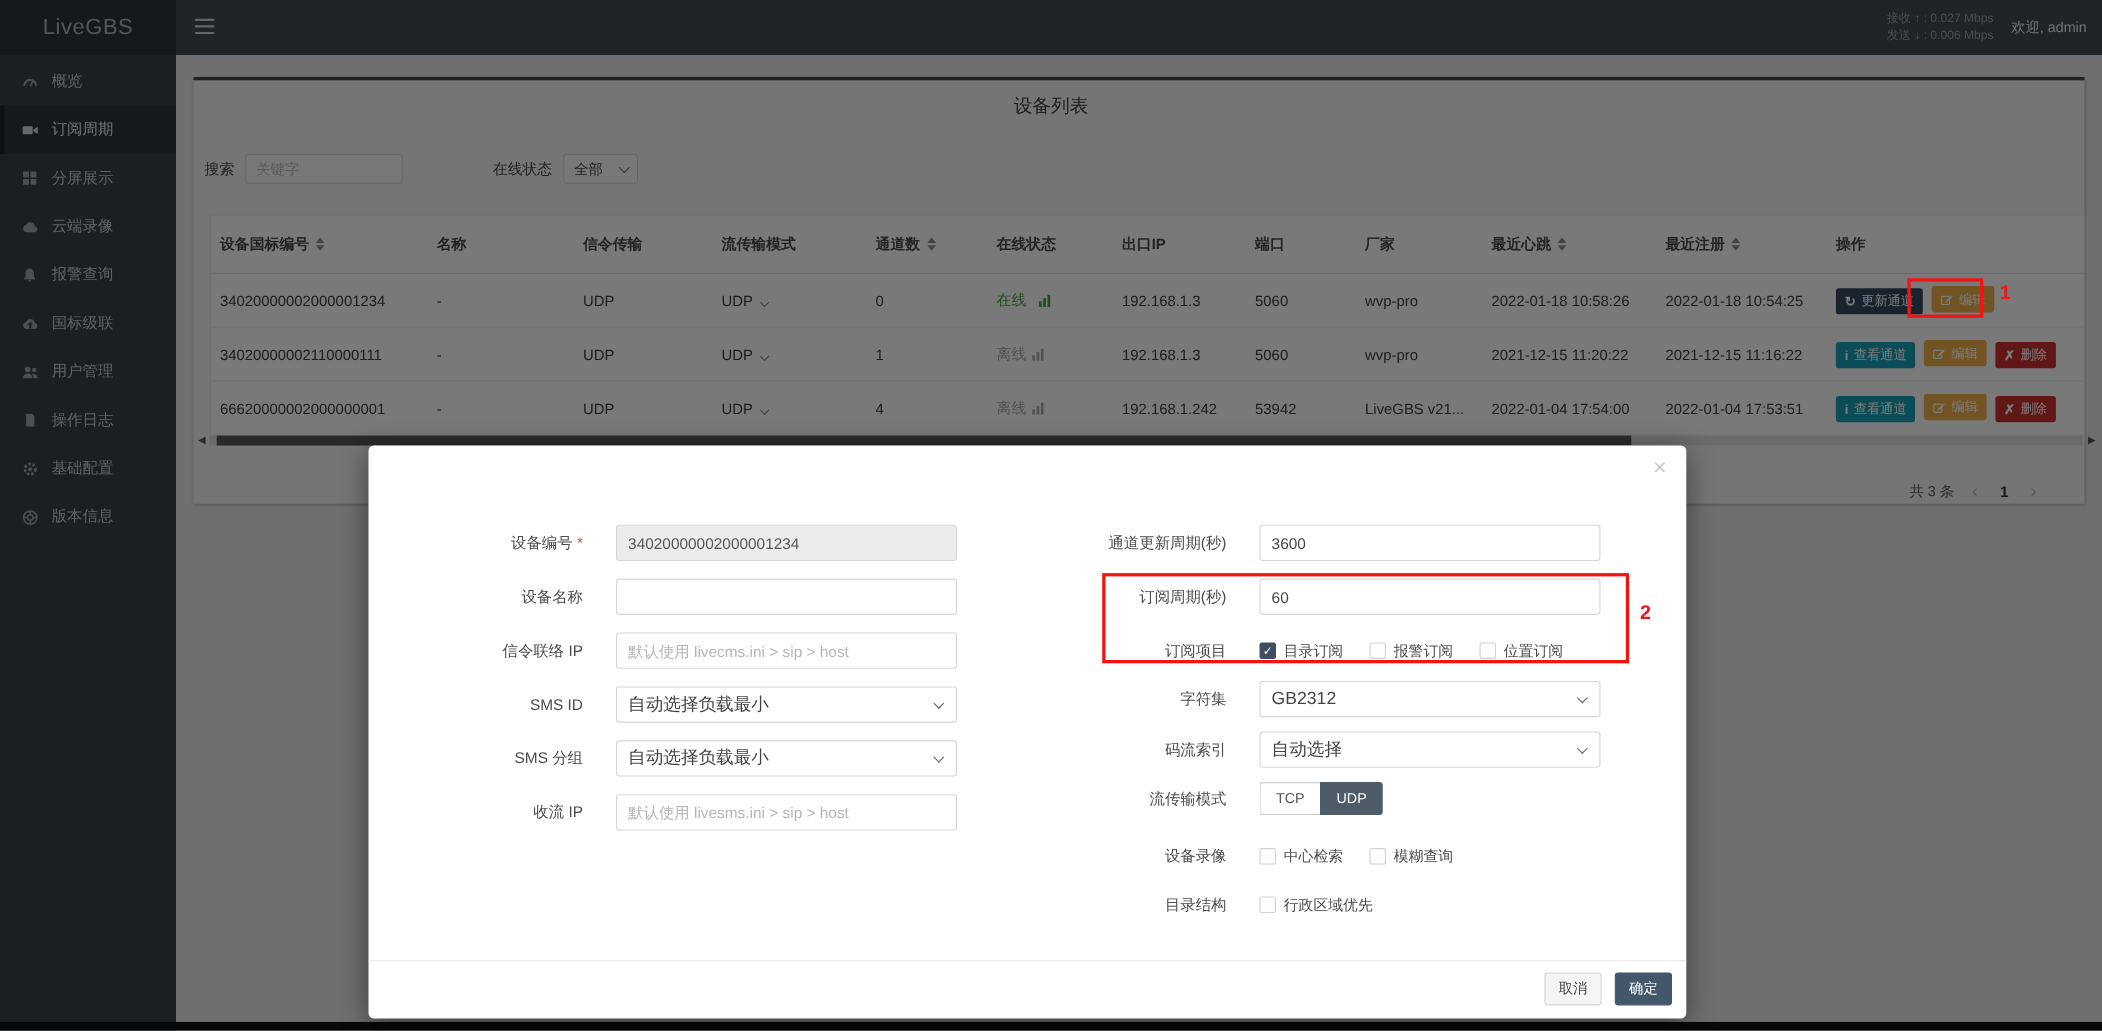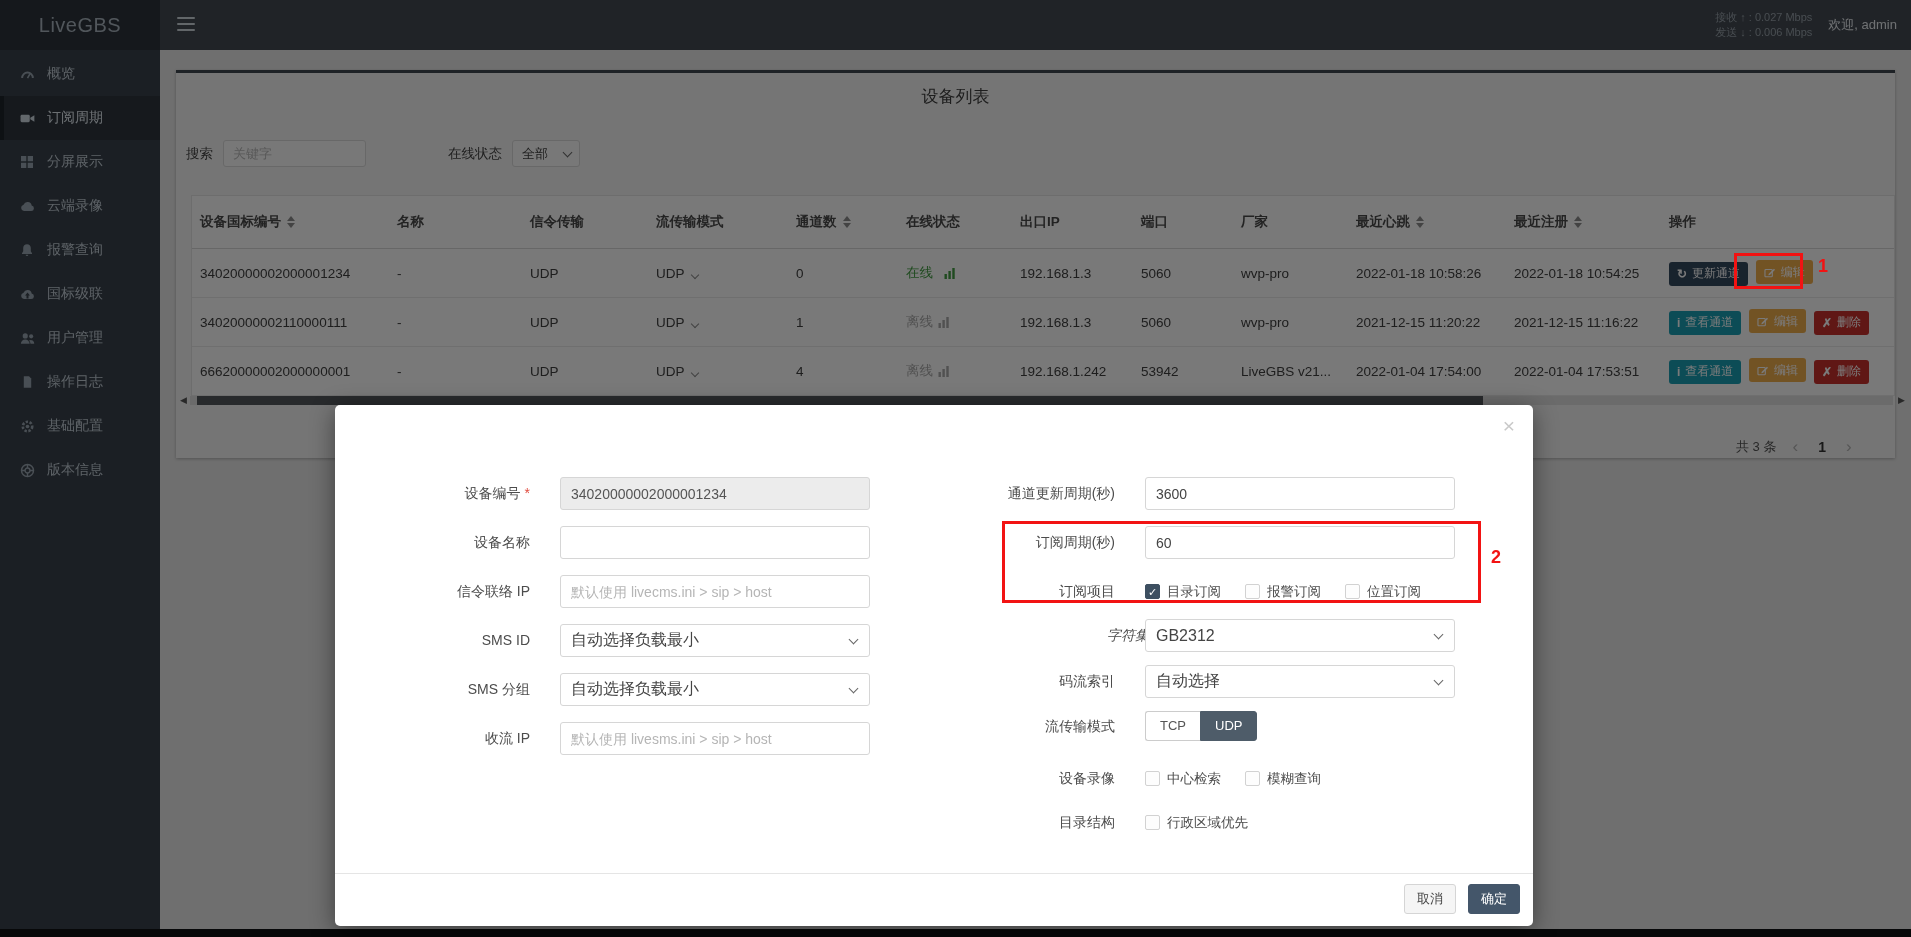--- a/index.html
+++ b/index.html
@@ -443,21 +443,21 @@
     <span class="cb-item">
         <span class="cb"></span>
         <span>报警订阅</span>
       </span>
     <span class="cb-item">
         <span class="cb"></span>
         <span>位置订阅</span>
       </span>
   </div>
 
-  <span class="f-label" style="left:634px;top:214px;width:180px;font-style:italic;">字符集</span>
+  <span class="f-label" style="left:600px;top:214px;width:180px;">字符集</span>
   <div class="f-select" style="left:810px;top:214px;">
       <span>GB2312</span>
       <span class="chev"></span>
     </div>
 
   <span class="f-label" style="left:600px;top:260px;width:180px;">码流索引</span>
   <div class="f-select" style="left:810px;top:260px;">
       <span>自动选择</span>
       <span class="chev"></span>
     </div>

